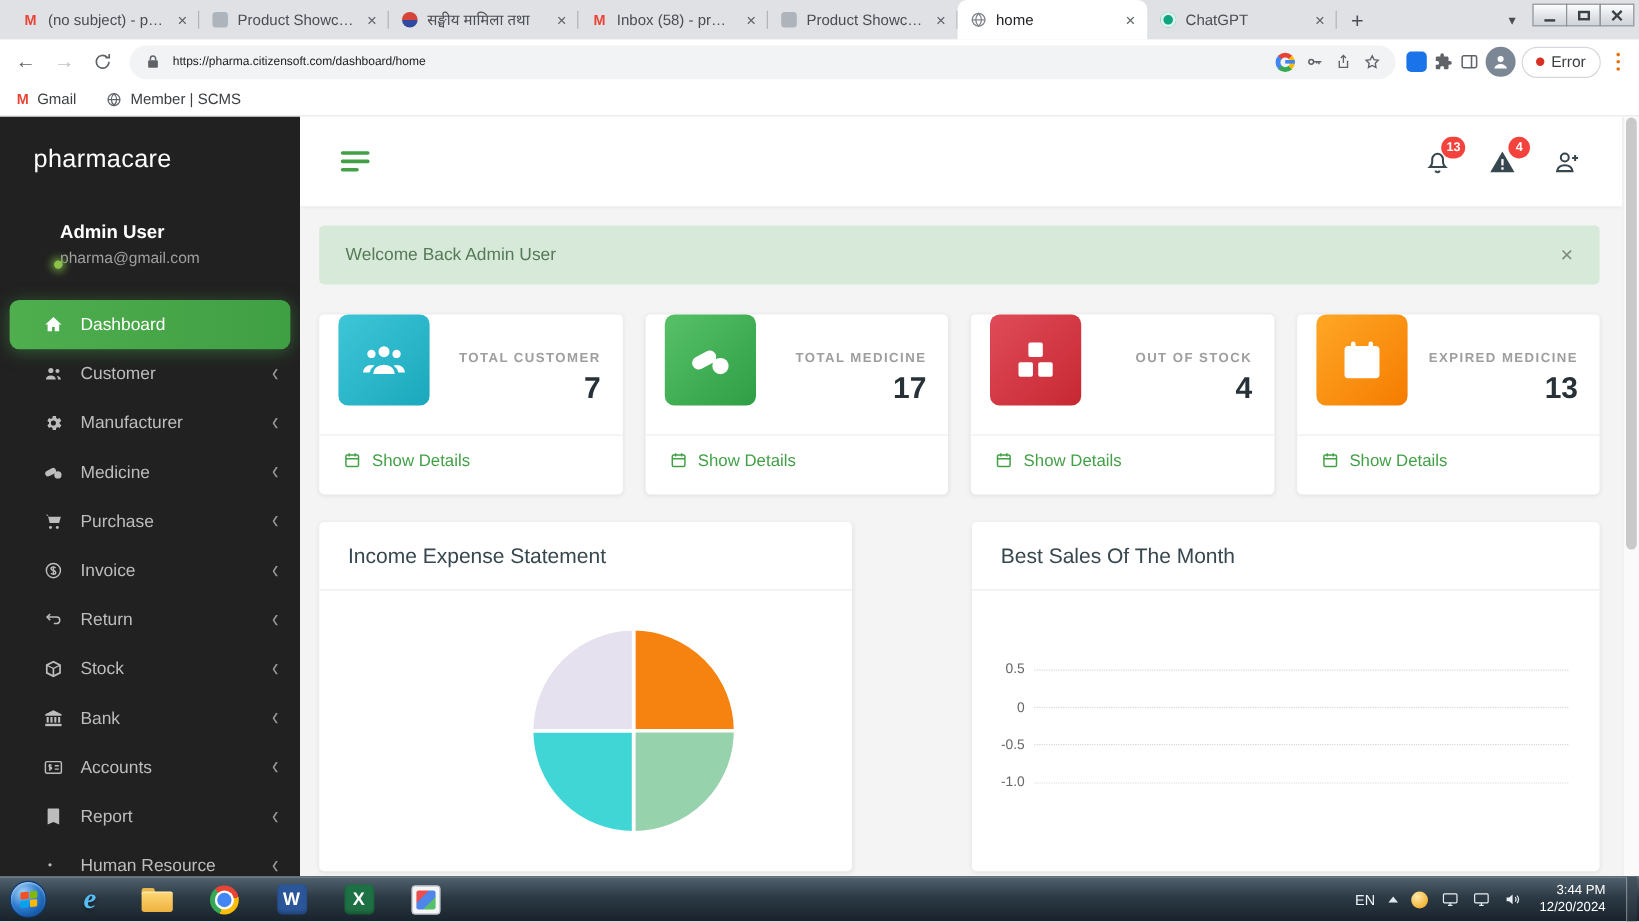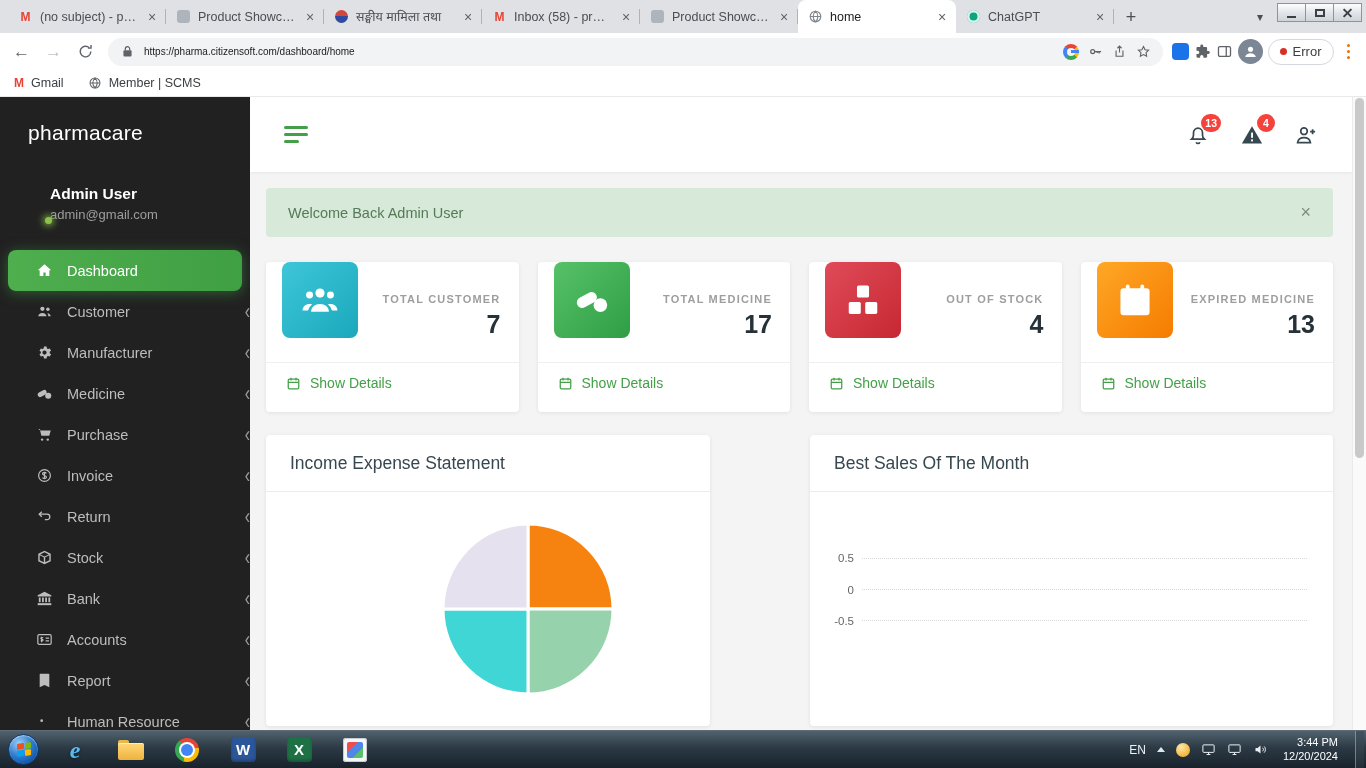--- a/index.html
+++ b/index.html
@@ -58,21 +58,21 @@
   
   .page{position:absolute;top:97px;left:0;right:0;bottom:38px;background:#f4f4f5;overflow:hidden;}
 
   .sidebar{position:absolute;left:0;top:0;bottom:0;width:250px;background:#212121;overflow:hidden;}
   .brand{padding:24px 28px 10px;font-size:21px;letter-spacing:.3px;color:#fff;}
   .userbox{position:relative;padding:30px 20px 20px 50px;}
   .status-dot{position:absolute;left:45px;top:62px;width:7px;height:7px;border-radius:50%;background:#8bc34a;box-shadow:0 0 7px 2px rgba(139,195,74,.8);}
   .uname{font-size:15.5px;font-weight:700;color:#fff;}
   .uemail{font-size:13px;color:#9e9e9e;margin-top:4px;}
   .menu{margin-top:8px;}
-  .mitem{height:41px;display:flex;align-items:center;gap:14px;padding:0 0 0 36px;color:#bdbdbd;font-size:14.5px;position:relative;cursor:pointer;}
+  .mitem{height:41px;display:flex;align-items:center;gap:14px;padding:0 18px 0 36px;color:#bdbdbd;font-size:14.5px;position:relative;cursor:pointer;}
   .mico{width:17px;height:17px;flex:0 0 17px;display:flex;}
   .mico svg{width:100%;height:100%;display:block;}
   .chev{margin-left:auto;font-size:16px;color:#9a9a9a;transform:scaleY(1.35);line-height:1;}
   .mitem.active{background:linear-gradient(90deg,#4fae4e,#3f9f43);margin:0 8px;border-radius:8px;padding:0 18px 0 28px;color:#fff;box-shadow:0 2px 14px rgba(67,160,71,.5);}
 
   .main{position:absolute;left:250px;right:14px;top:0;bottom:0;background:#f4f4f5;overflow:hidden;padding-left:44px;}
   .apptop{position:absolute;top:0;left:0;right:0;height:75px;background:#fff;box-shadow:0 1px 3px rgba(0,0,0,.06);display:flex;align-items:center;padding:0 34px;}
   .hamb{display:flex;flex-direction:column;gap:4.5px;cursor:pointer;}
   .hamb span{height:2.6px;background:#43a047;border-radius:2px;display:block;}
   .hamb span:nth-child(1){width:24px;} .hamb span:nth-child(2){width:24px;} .hamb span:nth-child(3){width:15px;}
@@ -298,21 +298,21 @@
     </span>
   </div>
 
   <div class="page">
 
     <aside class="sidebar">
       <div class="brand">pharmacare</div>
       <div class="userbox">
         <span class="status-dot"></span>
         <div class="uname">Admin User</div>
-        <div class="uemail">admin@gmail.com</div>
+        <div class="uemail">pharma@gmail.com</div>
       </div>
       <nav class="menu" id="menu">
           <div class="mitem active">
         <span class="mico">
               <svg viewBox="0 0 24 24" fill="currentColor">
                 <path d="M12 3.2 2.6 11.8h2.6v8h5.2v-5h3.2v5h5.2v-8h2.6z"></path>
               </svg>
             </span>
         <span class="mlabel">Dashboard</span>
         <span class="chev"></span>
@@ -605,20 +605,24 @@
               <span class="tick-line"></span>
             </div>
             <div class="tick" style="top: 89.6px;">
               <span class="tick-label">0</span>
               <span class="tick-line"></span>
             </div>
             <div class="tick" style="top: 120.9px;">
               <span class="tick-label">-0.5</span>
               <span class="tick-line"></span>
             </div>
+            <div class="tick" style="top: 152.2px;">
+              <span class="tick-label">-1.0</span>
+              <span class="tick-line"></span>
+            </div>
           </div>
       </div>
 
     </div>
 
     <div class="vscroll">
       <div class="vthumb"></div>
     </div>
   </div>
 

